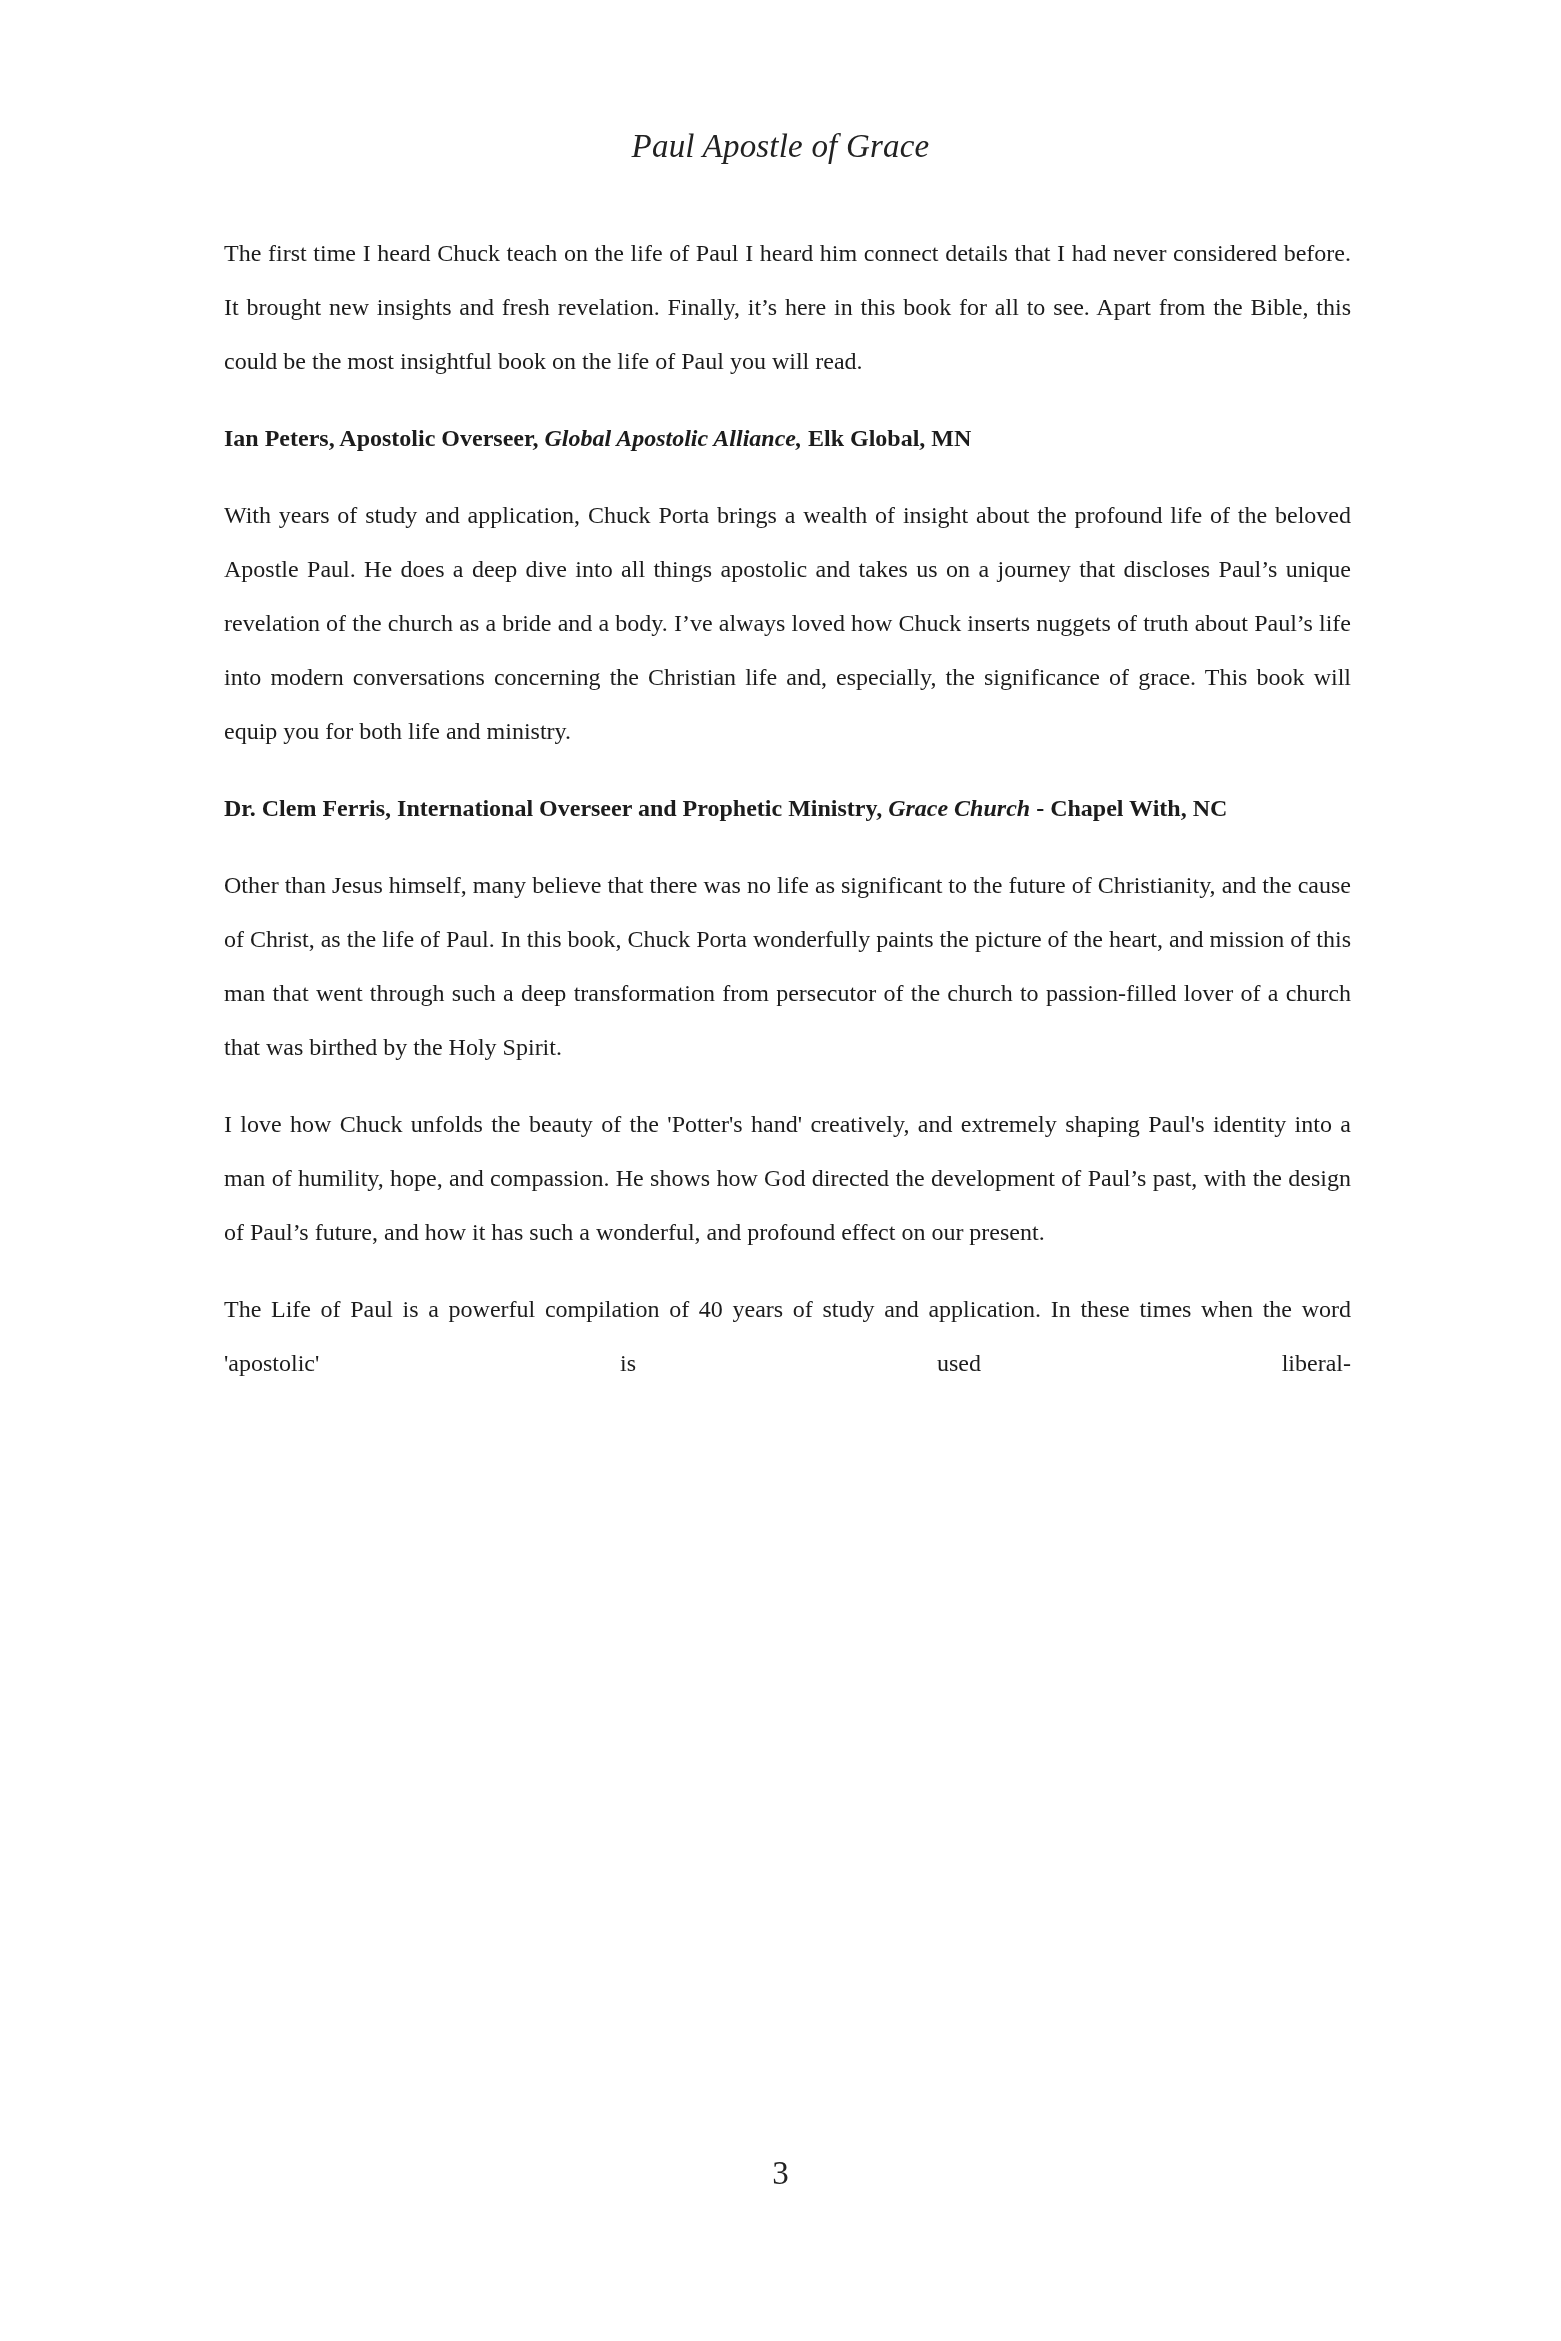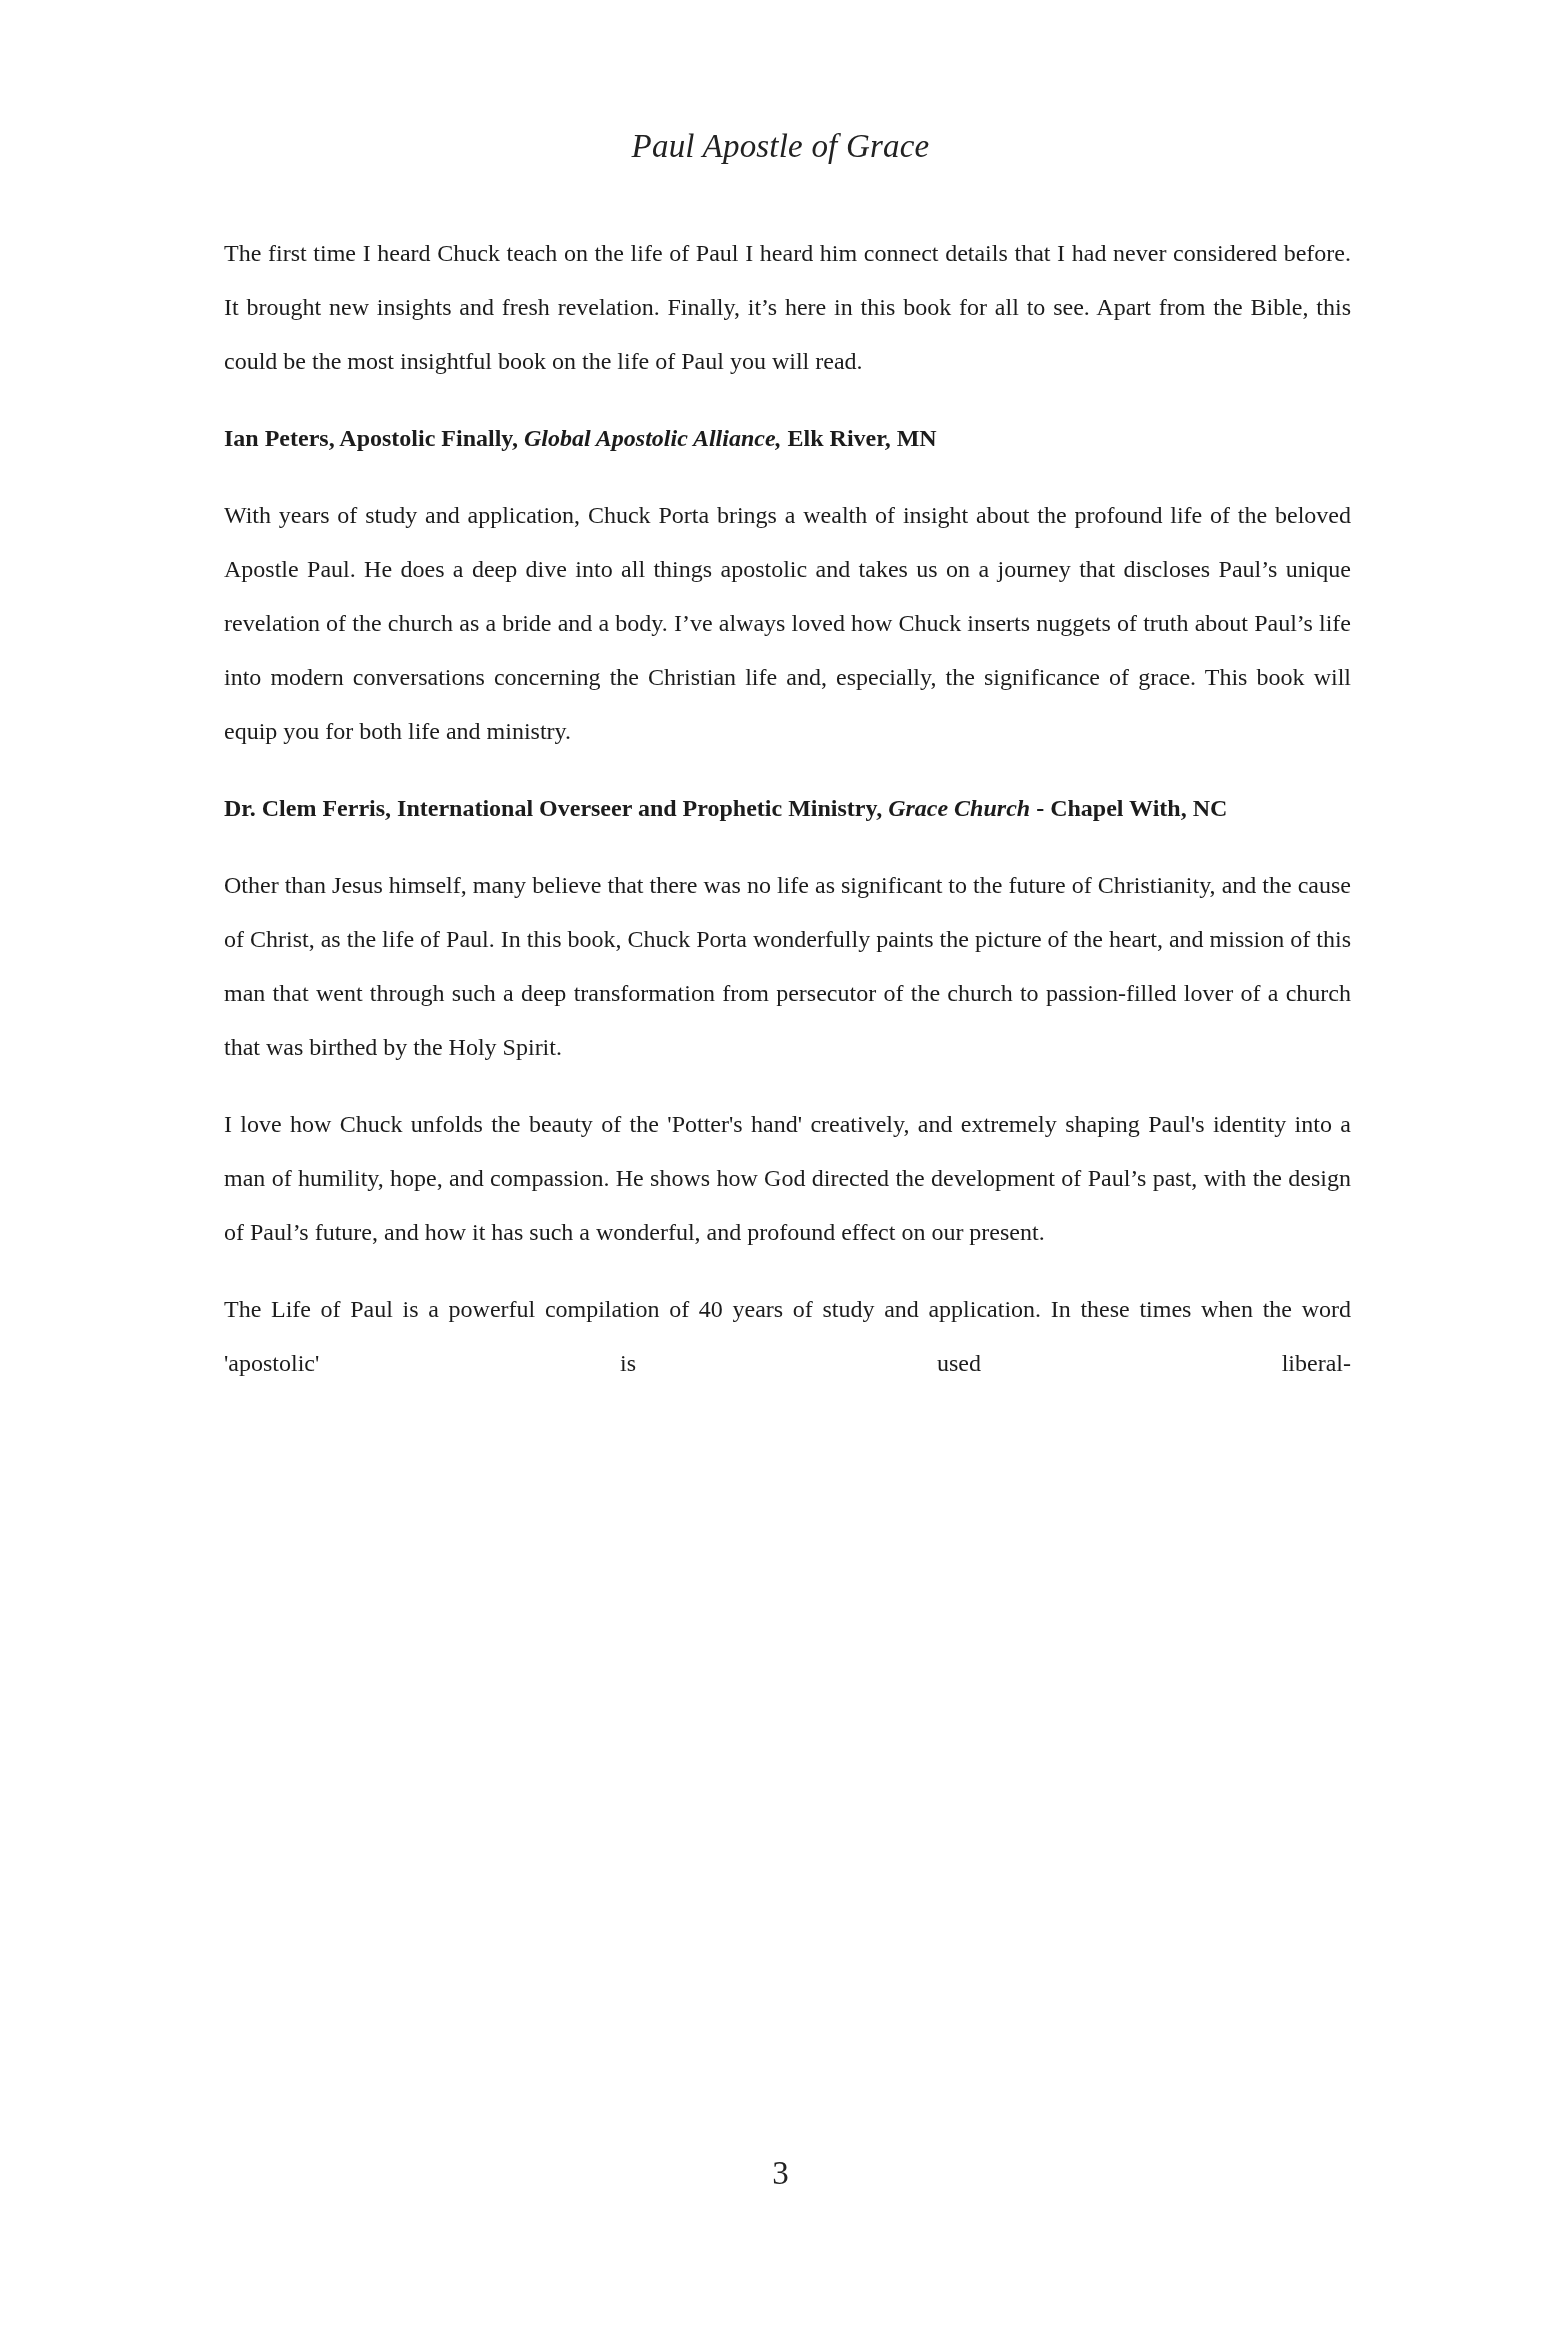--- a/index.html
+++ b/index.html
@@ -67,21 +67,21 @@
 </head>
 <body>
 
 <div class="page">
 
   <div class="running-header">Paul Apostle of Grace</div>
 
   <div class="content">
 
     <p>The first time I heard Chuck teach on the life of Paul I heard him connect details that I had never considered before. It brought new insights and fresh revelation. Finally, it’s here in this book for all to see. Apart from the Bible, this could be the most insightful book on the life of Paul you will read.</p>
-    <p class="attribution"><span>Ian Peters, Apostolic Finally, </span><em>Global Apostolic Alliance,</em><span> Elk River, MN</span></p>
+    <p class="attribution"><span>Ian Peters, Apostolic Overseer, </span><em>Global Apostolic Alliance,</em><span> Elk Global, MN</span></p>
 
     <p>With years of study and application, Chuck Porta brings a wealth of insight about the profound life of the beloved Apostle Paul. He does a deep dive into all things apostolic and takes us on a journey that discloses Paul’s unique revelation of the church as a bride and a body. I’ve always loved how Chuck inserts nuggets of truth about Paul’s life into modern conversations concerning the Christian life and, especially, the significance of grace. This book will equip you for both life and ministry.</p>
     <p class="attribution"><span>Dr. Clem Ferris, International Overseer and Prophetic Ministry, </span><em>Grace Church</em><span> - Chapel With, NC</span></p>
 
     <p>Other than Jesus himself, many believe that there was no life as significant to the future of Christianity, and the cause of Christ, as the life of Paul. In this book, Chuck Porta wonderfully paints the picture of the heart, and mission of this man that went through such a deep transformation from persecutor of the church to passion-filled lover of a church that was birthed by the Holy Spirit.</p>
     <p>I love how Chuck unfolds the beauty of the 'Potter's hand' creatively, and extremely shaping Paul's identity into a man of humility, hope, and compassion. He shows how God directed the development of Paul’s past, with the design of Paul’s future, and how it has such a wonderful, and profound effect on our present.</p>
 
     <p style="text-align-last: justify;">The Life of Paul is a powerful compilation of 40 years of study and application. In these times when the word 'apostolic' is used liberal-</p>
 
   </div>

